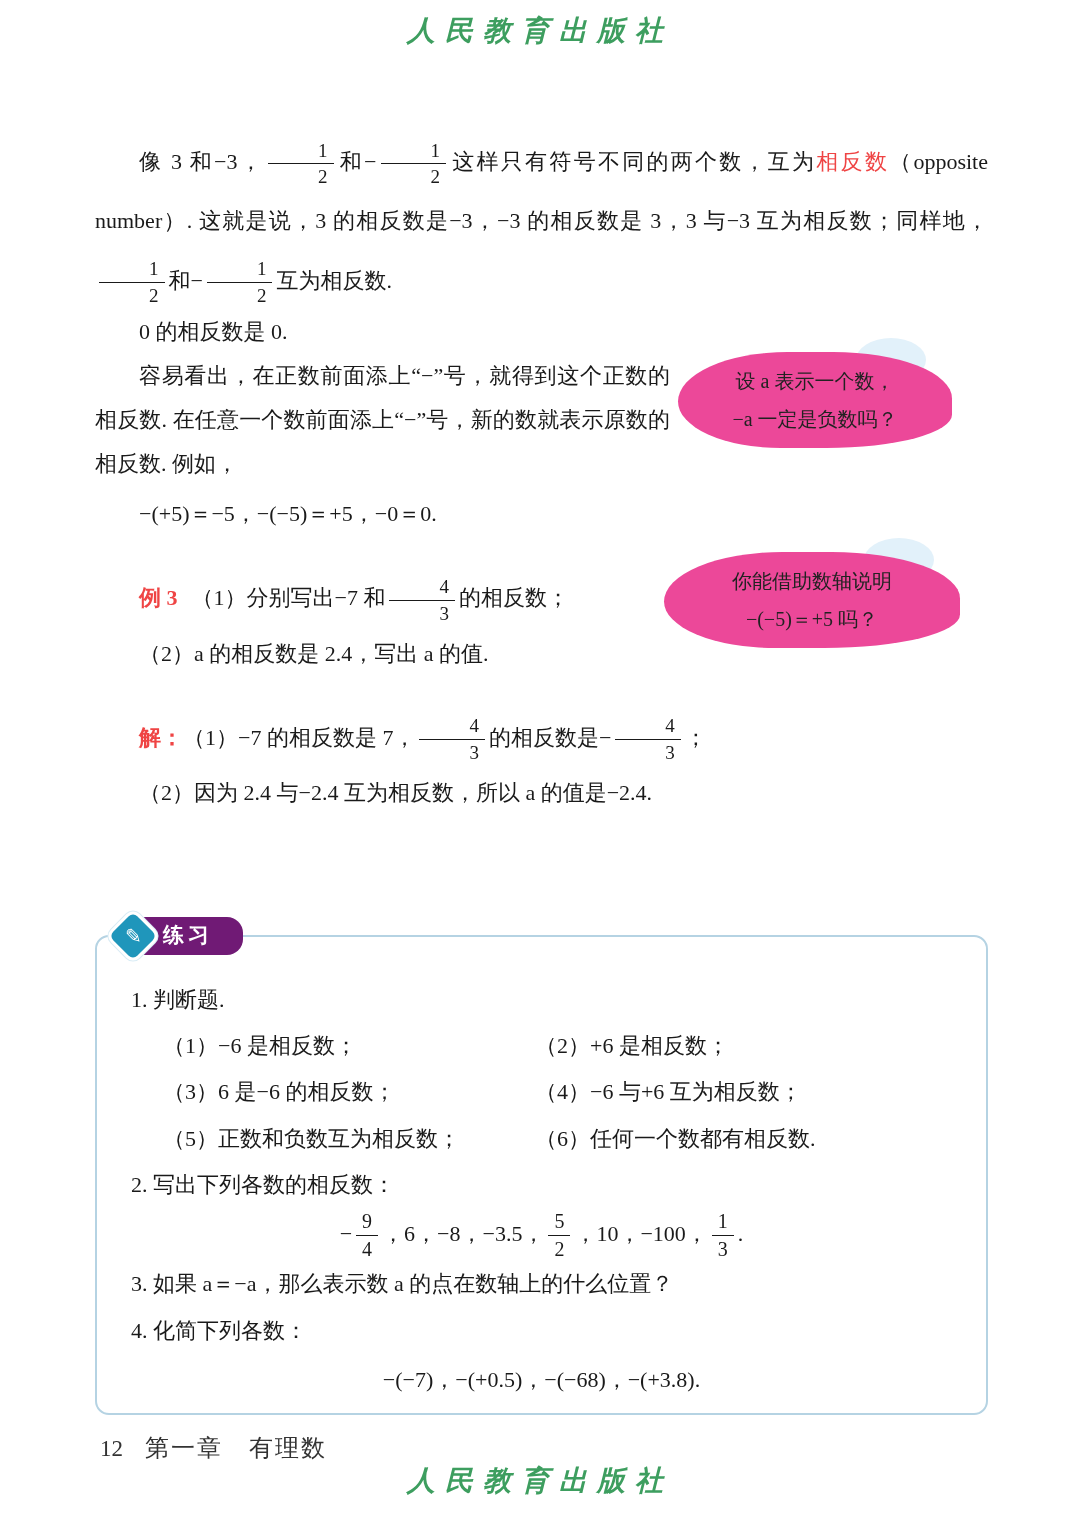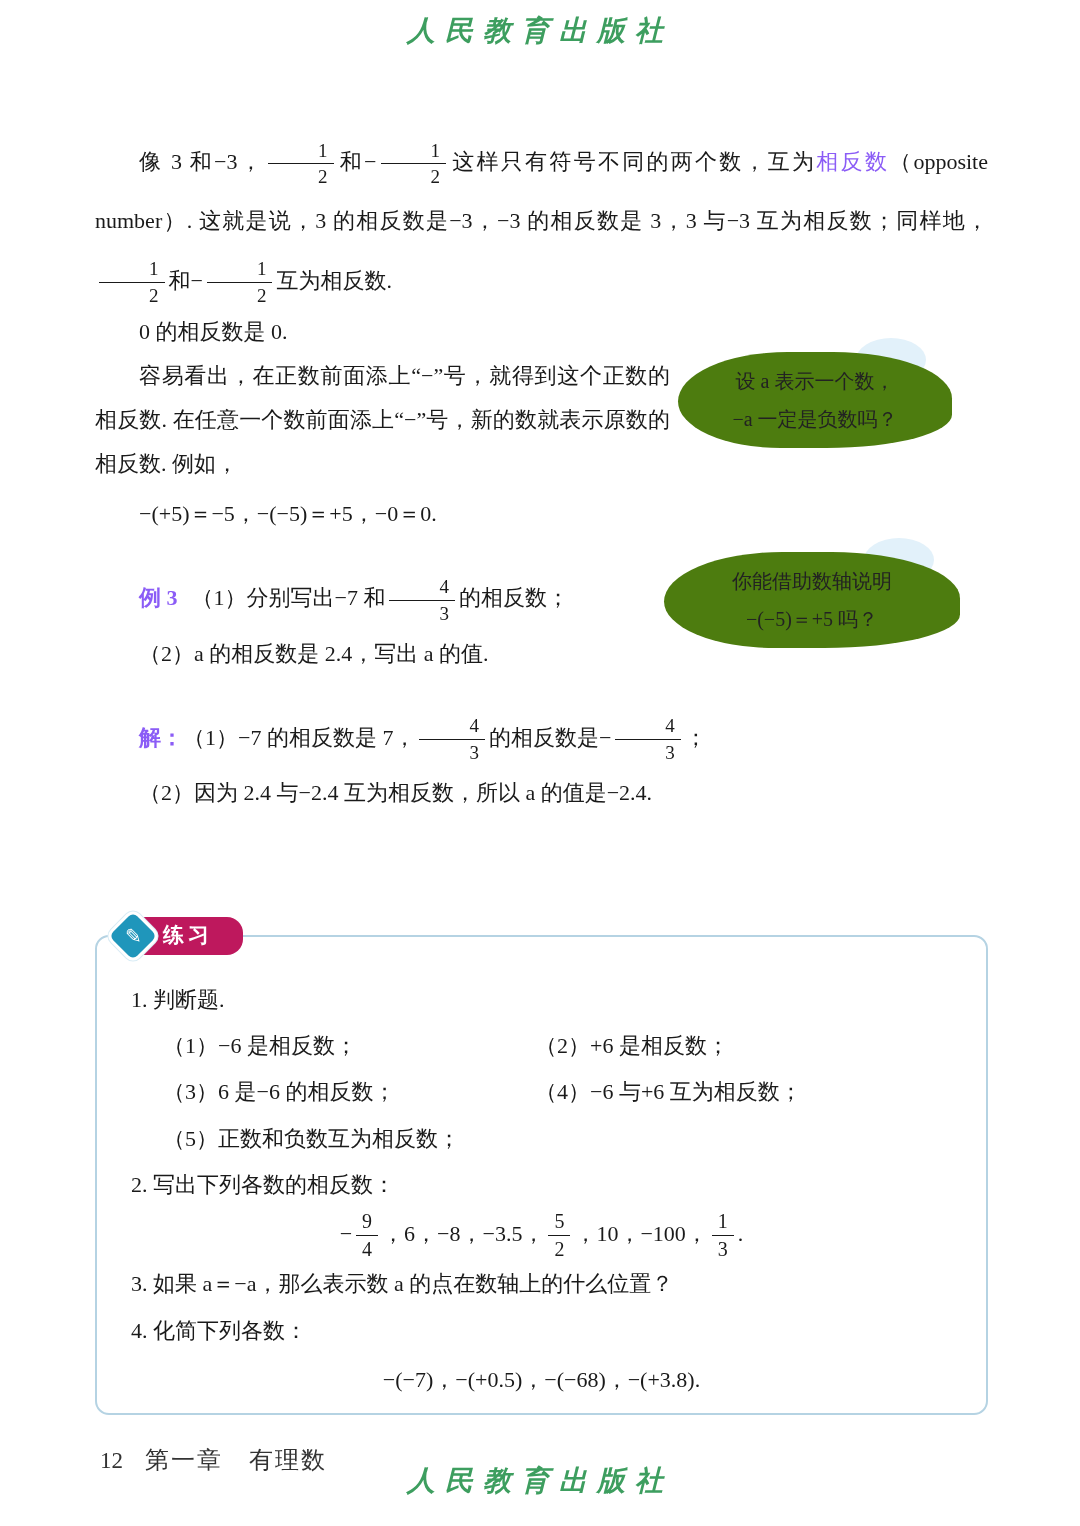--- a/index.html
+++ b/index.html
@@ -22,41 +22,41 @@
   }
   .logo.top { top: 12px; }
   .logo.bottom { top: 1462px; }
 
   .content { position: absolute; left: 95px; top: 100px; width: 893px; }
 
   .para { font-size: 22px; line-height: 2.0; width: 893px; text-align: justify; }
   .para.loose { line-height: 2.7; margin-top: 32px; }
   .para.narrow { width: 575px; }
   .indent { text-indent: 2em; }
-  .blue { color: #8b5cf6; }
+  .blue { color: #ef4444; }
   .bold { font-weight: bold; }
 
   .frac {
     display: inline-block; vertical-align: middle;
     text-align: center; line-height: 1.15;
     font-size: 19px; margin: 0 4px;
   }
   .frac .num { display: block; padding: 0 6px 2px; border-bottom: 1.5px solid #1a1a1a; }
   .frac .den { display: block; padding-top: 2px; }
 
   .eq-line { margin-top: 6px; }
   .ex-line1 { margin-top: 14px; }
   .ex-line2 { margin-top: 4px; }
   .sol-line1 { margin-top: 10px; }
   .sol-line2 { margin-top: 4px; font-family: Liberation Serif, serif; }
   .label-gap { margin-right: 14px; }
 
   .bubble {
     position: absolute;
-    background: #4d7c0f;
+    background: #ec4899;
     border-radius: 48% 52% 55% 45% / 62% 58% 42% 58%;
     display: flex; flex-direction: column; justify-content: center;
     text-align: center;
     font-size: 20px; line-height: 1.9; color: #222;
     padding: 10px 18px;
   }
   .bubble::before {
     content: ""; position: absolute;
     width: 70px; height: 44px; background: #e2f1fa;
     border-radius: 50%;
@@ -81,38 +81,37 @@
     width: 40px; height: 40px;
     background: #1f96bb; border: 3px solid #ffffff; border-radius: 9px;
     transform: rotate(45deg);
     display: flex; align-items: center; justify-content: center;
     position: relative; z-index: 2;
     box-shadow: 0 0 0 1px #d9ecf5;
   }
   .badge-icon span { transform: rotate(-45deg); color: #fff; font-size: 20px; line-height: 1; }
   .badge-label {
     margin-left: -16px; z-index: 1;
-    background: #be185d; color: #ffffff;
+    background: #701a75; color: #ffffff;
     font-weight: bold; font-size: 21px; letter-spacing: 4px;
     padding: 4px 30px 6px 26px;
     border-radius: 4px 16px 16px 4px;
   }
   .practice-box .q { line-height: 2.1; }
   .judge-grid {
     display: grid; grid-template-columns: 372px 1fr;
     margin-left: 32px; line-height: 2.1;
   }
   .centerline { text-align: center; line-height: 2.4; }
   .num-line .frac { font-size: 20px; }
 
   .footer {
     position: absolute; left: 100px; top: 1432px;
     display: flex; align-items: baseline;
     color: #333;
-    margin-top: 12px;
   }
   .footer .pageno { font-size: 23px; margin-right: 22px; }
   .footer .chapter { font-size: 24px; letter-spacing: 2px; }
 </style>
 </head>
 <body>
 
 <div>
 
   <div class="logo top">人民教育出版社</div>
@@ -163,20 +162,21 @@
     </div>
 
     <p class="q">1. 判断题.</p>
 
     <div class="judge-grid">
       <span>（1）−6 是相反数；</span>
       <span>（2）+6 是相反数；</span>
       <span>（3）6 是−6 的相反数；</span>
       <span>（4）−6 与+6 互为相反数；</span>
       <span>（5）正数和负数互为相反数；</span>
+      <span>（6）任何一个数都有相反数.</span>
     </div>
 
     <p class="q">2. 写出下列各数的相反数：</p>
 
     <p class="centerline num-line">
       <span>−</span><span class="frac"><span class="num">9</span><span class="den">4</span></span><span>，6，−8，−3.5，</span><span class="frac"><span class="num">5</span><span class="den">2</span></span><span>，10，−100，</span><span class="frac"><span class="num">1</span><span class="den">3</span></span><span>.</span>
     </p>
 
     <p class="q">3. 如果 a＝−a，那么表示数 a 的点在数轴上的什么位置？</p>
 

